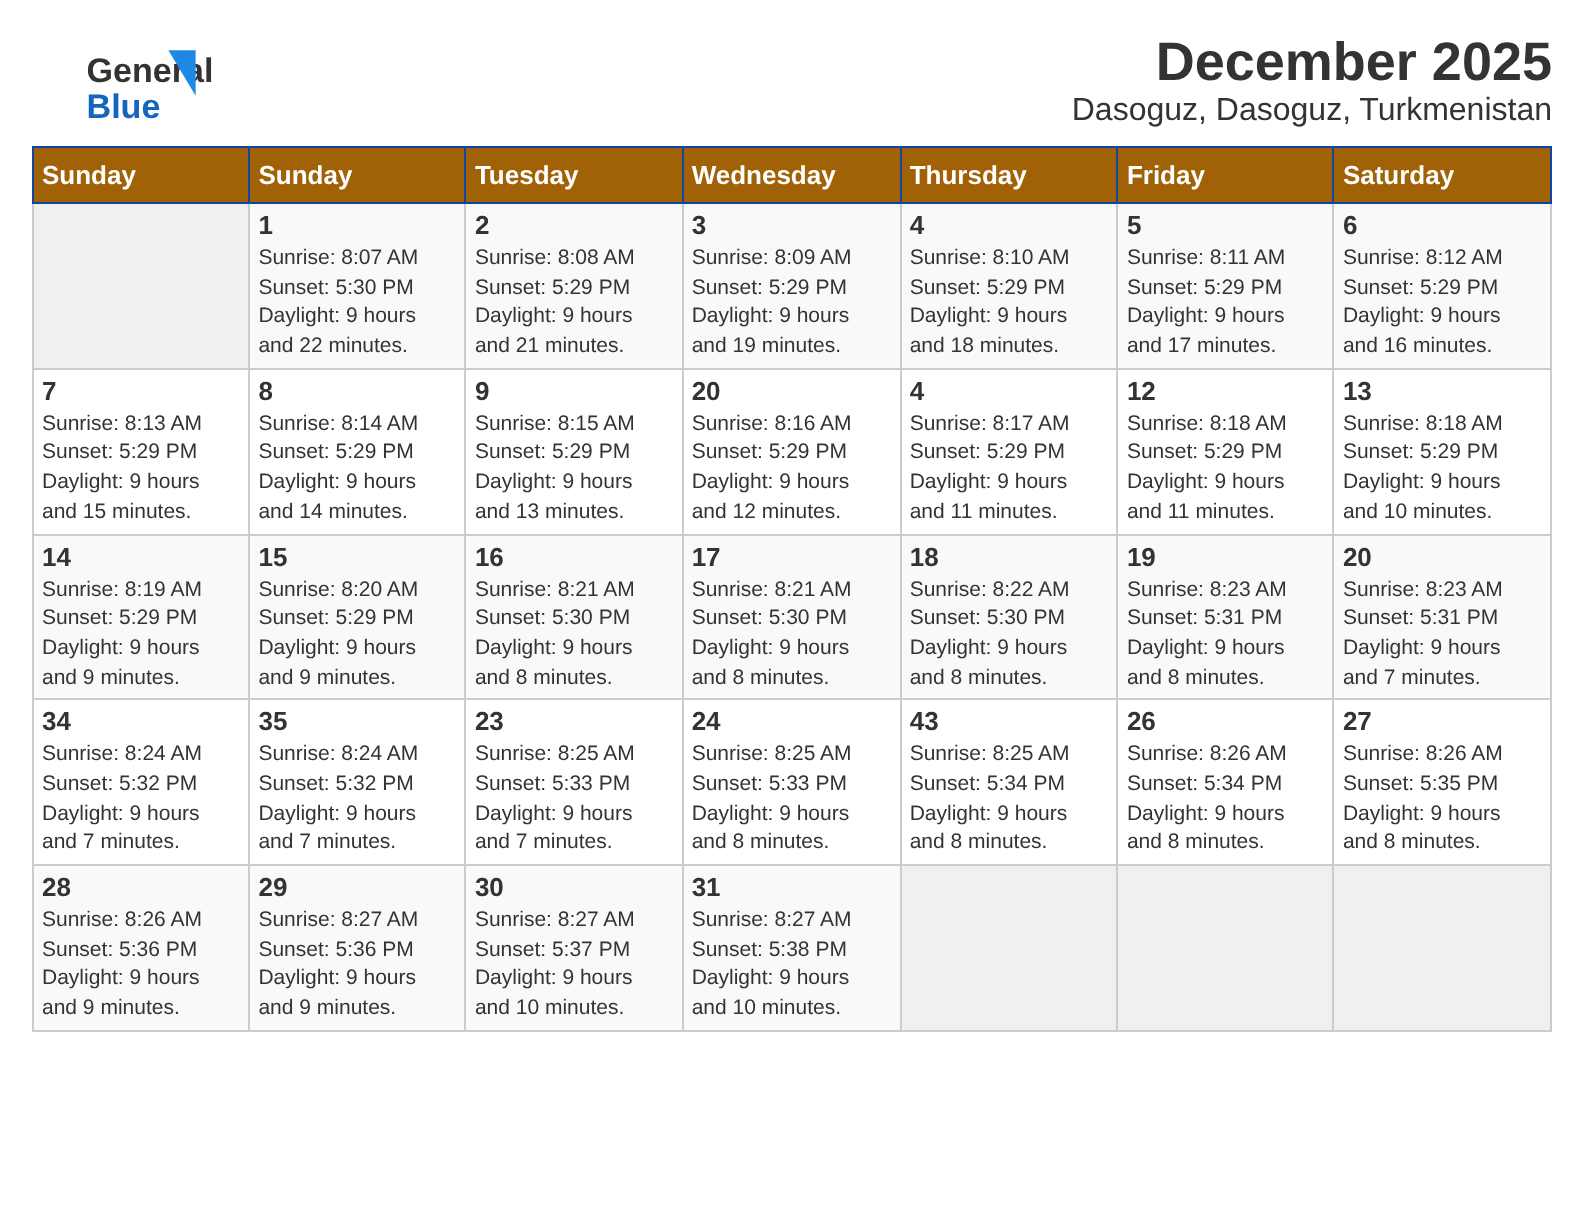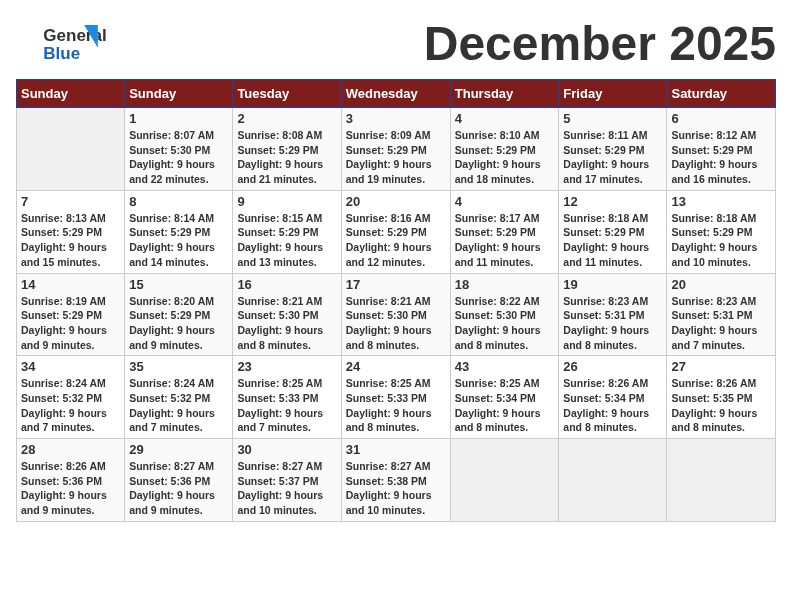--- a/index.html
+++ b/index.html
@@ -18,35 +18,35 @@
     }
     .logo-wrapper {
       display: flex;
       align-items: center;
       gap: 0;
     }
     .title-area {
       text-align: right;
     }
     .month-title {
-      font-size: 48px;
+      font-size: 27px;
       font-weight: bold;
       color: #333;
     }
     .location-title {
       font-size: 16px;
       color: #333;
     }
     .calendar {
       width: 100%;
       border-collapse: collapse;
       font-size: 11px;
     }
     .calendar thead th {
-      background-color: #7f1d1d;
+      background-color: #a16207;
       color: #fff;
       padding: 6px 4px;
       text-align: left;
       font-size: 13px;
       font-weight: bold;
       border: 1px solid #1045a0;
     }
     .calendar tbody td {
       border: 1px solid #ccc;
       vertical-align: top;
@@ -64,39 +64,39 @@
       font-size: 13px;
       font-weight: bold;
       color: #333;
       display: block;
       margin-bottom: 2px;
     }
     .day-info {
       color: #333;
       font-size: 10.5px;
       line-height: 1.4;
-      font-weight: bold;
     }
     .empty-cell {
       background-color: #f0f0f0 !important;
     }
   </style>
 </head>
 <body>
 
 <div class="header-area">
   <div class="logo-wrapper">
     <svg width="44" height="44" viewBox="0 0 44 44">
       <text x="2" y="22" font-size="15" font-weight="bold" fill="#333" font-family="Arial">General</text>
       <text x="2" y="38" font-size="15" font-weight="bold" fill="#1565c0" font-family="Arial">Blue</text>
       <polygon points="38,8 50,8 50,28" fill="#1e88e5"></polygon>
     </svg>
   </div>
   <div class="title-area">
     <div class="month-title">December 2025</div>
+    <div class="location-title">Dasoguz, Dasoguz, Turkmenistan</div>
   </div>
 </div>
 
 <table class="calendar">
   <thead>
     <tr>
     <th>Sunday</th>
         <th>Sunday</th>
         <th>Tuesday</th>
         <th>Wednesday</th>

